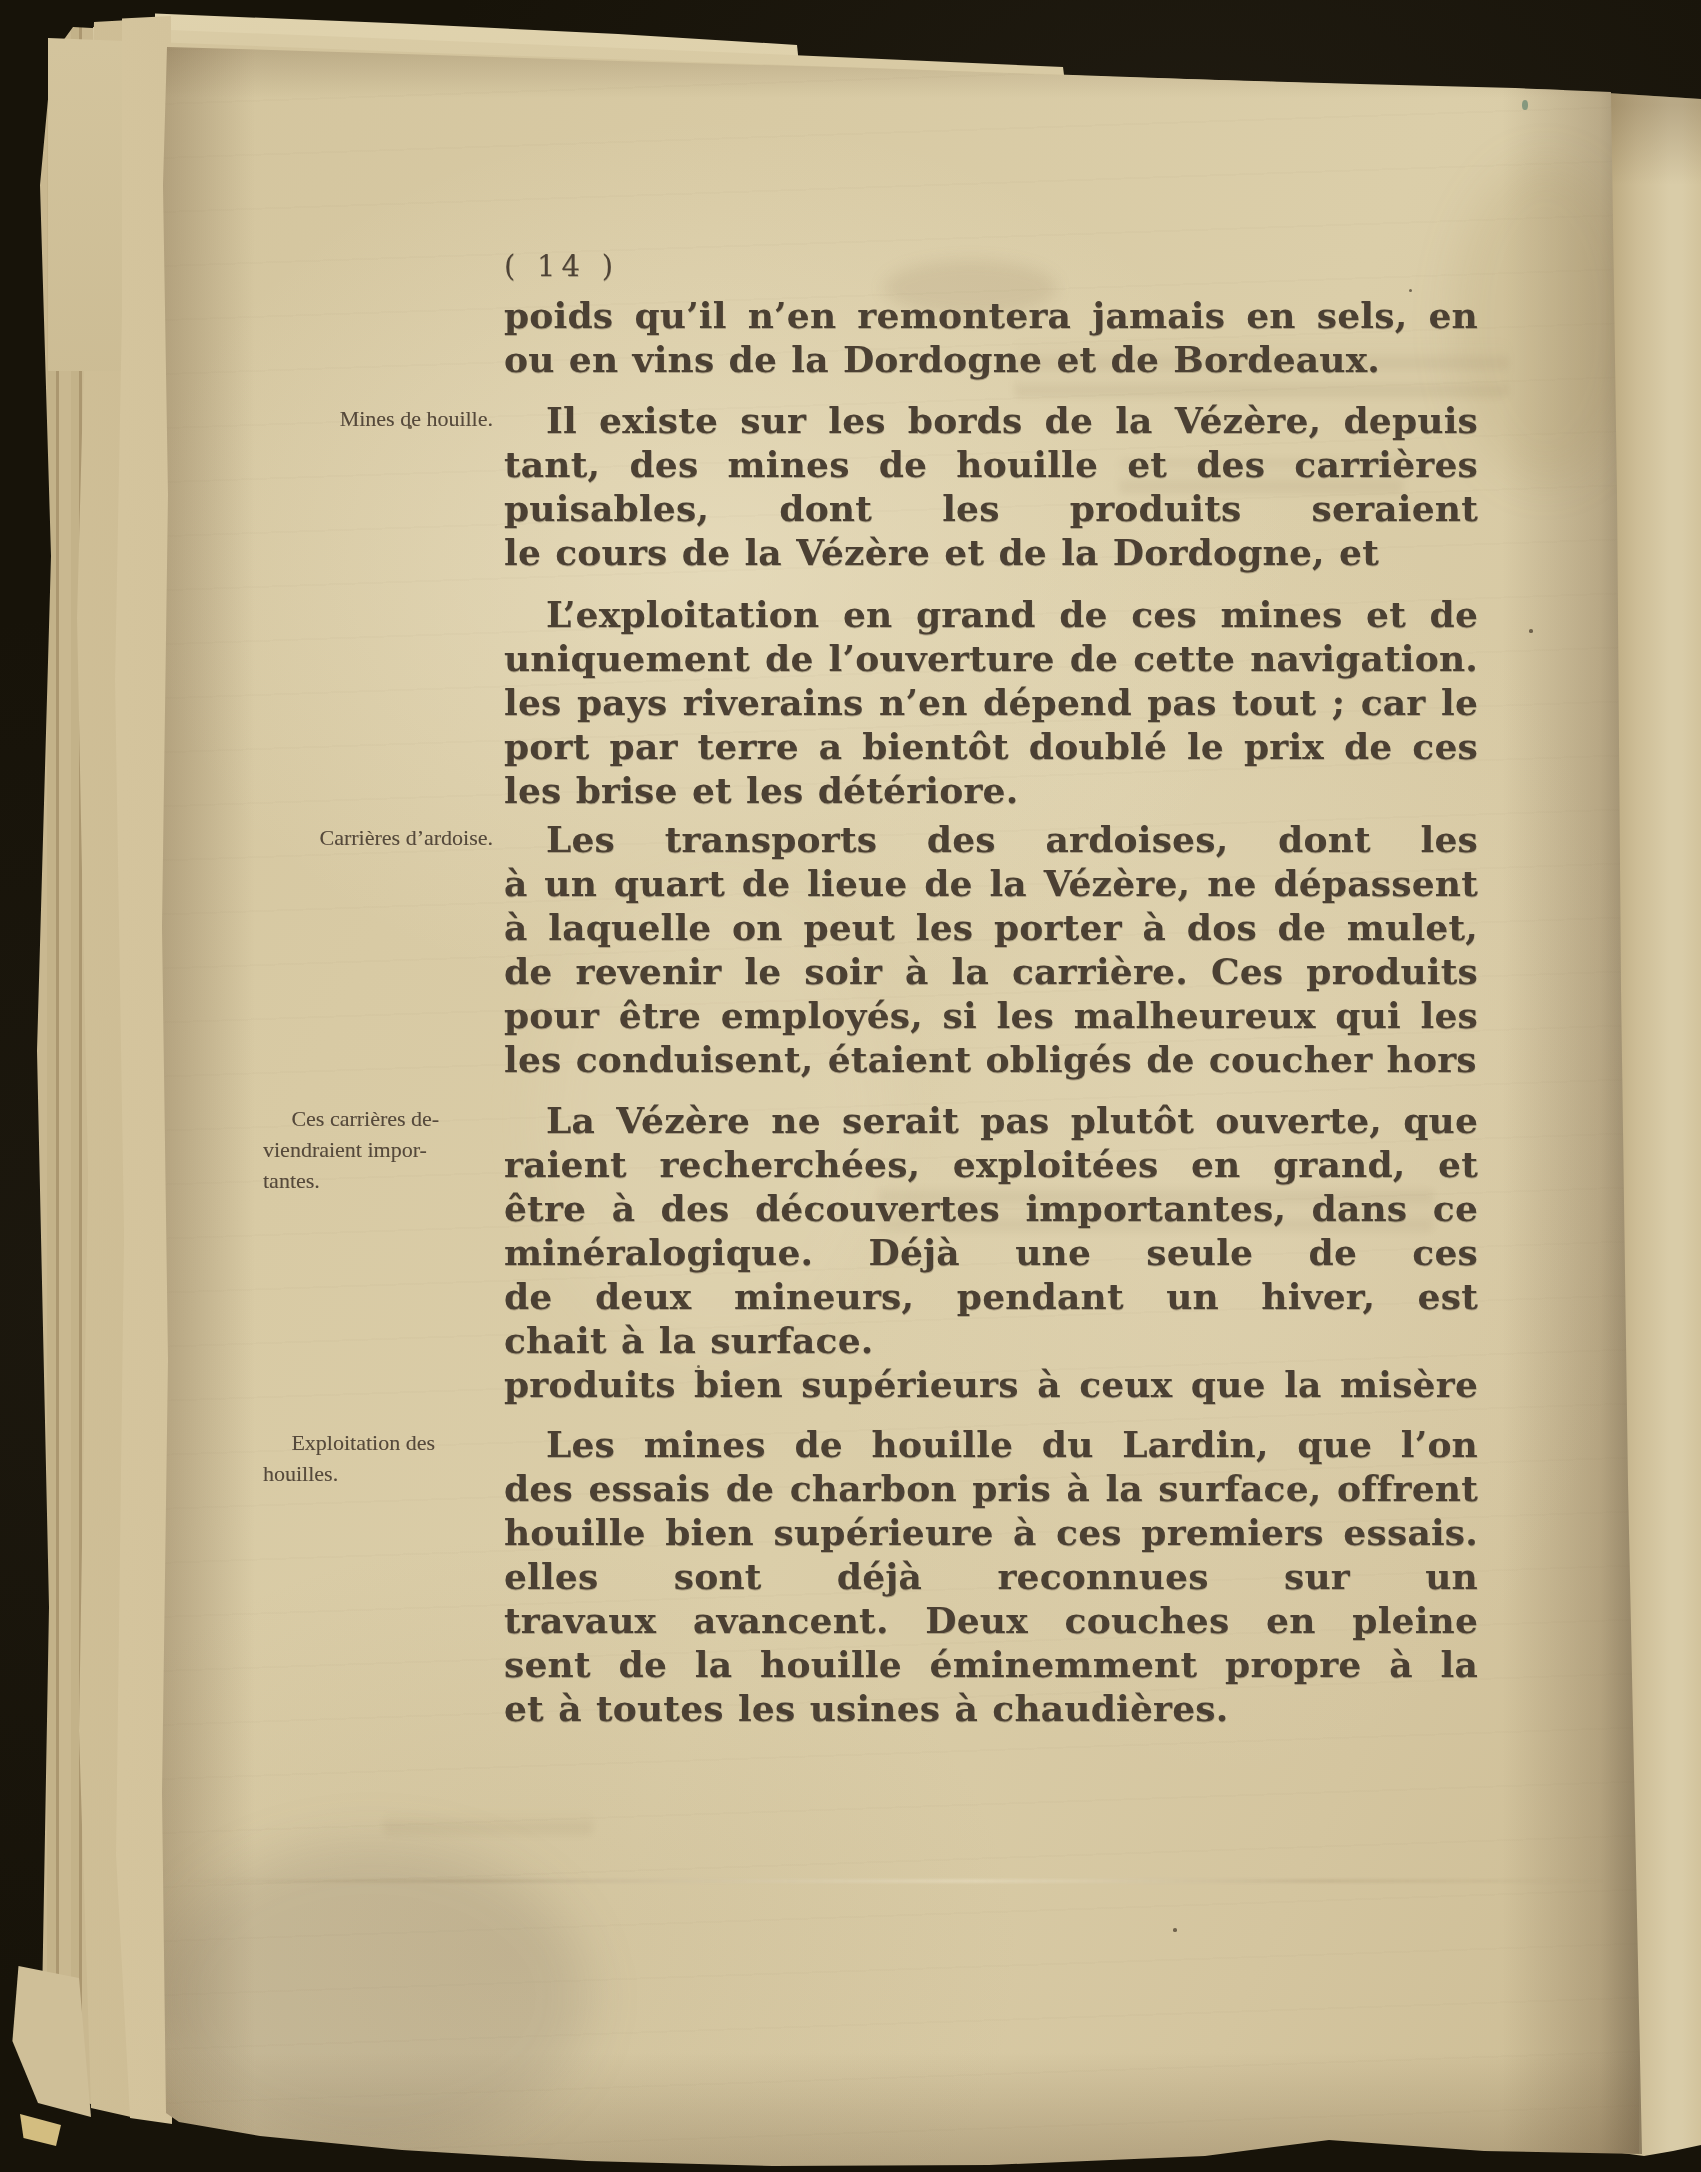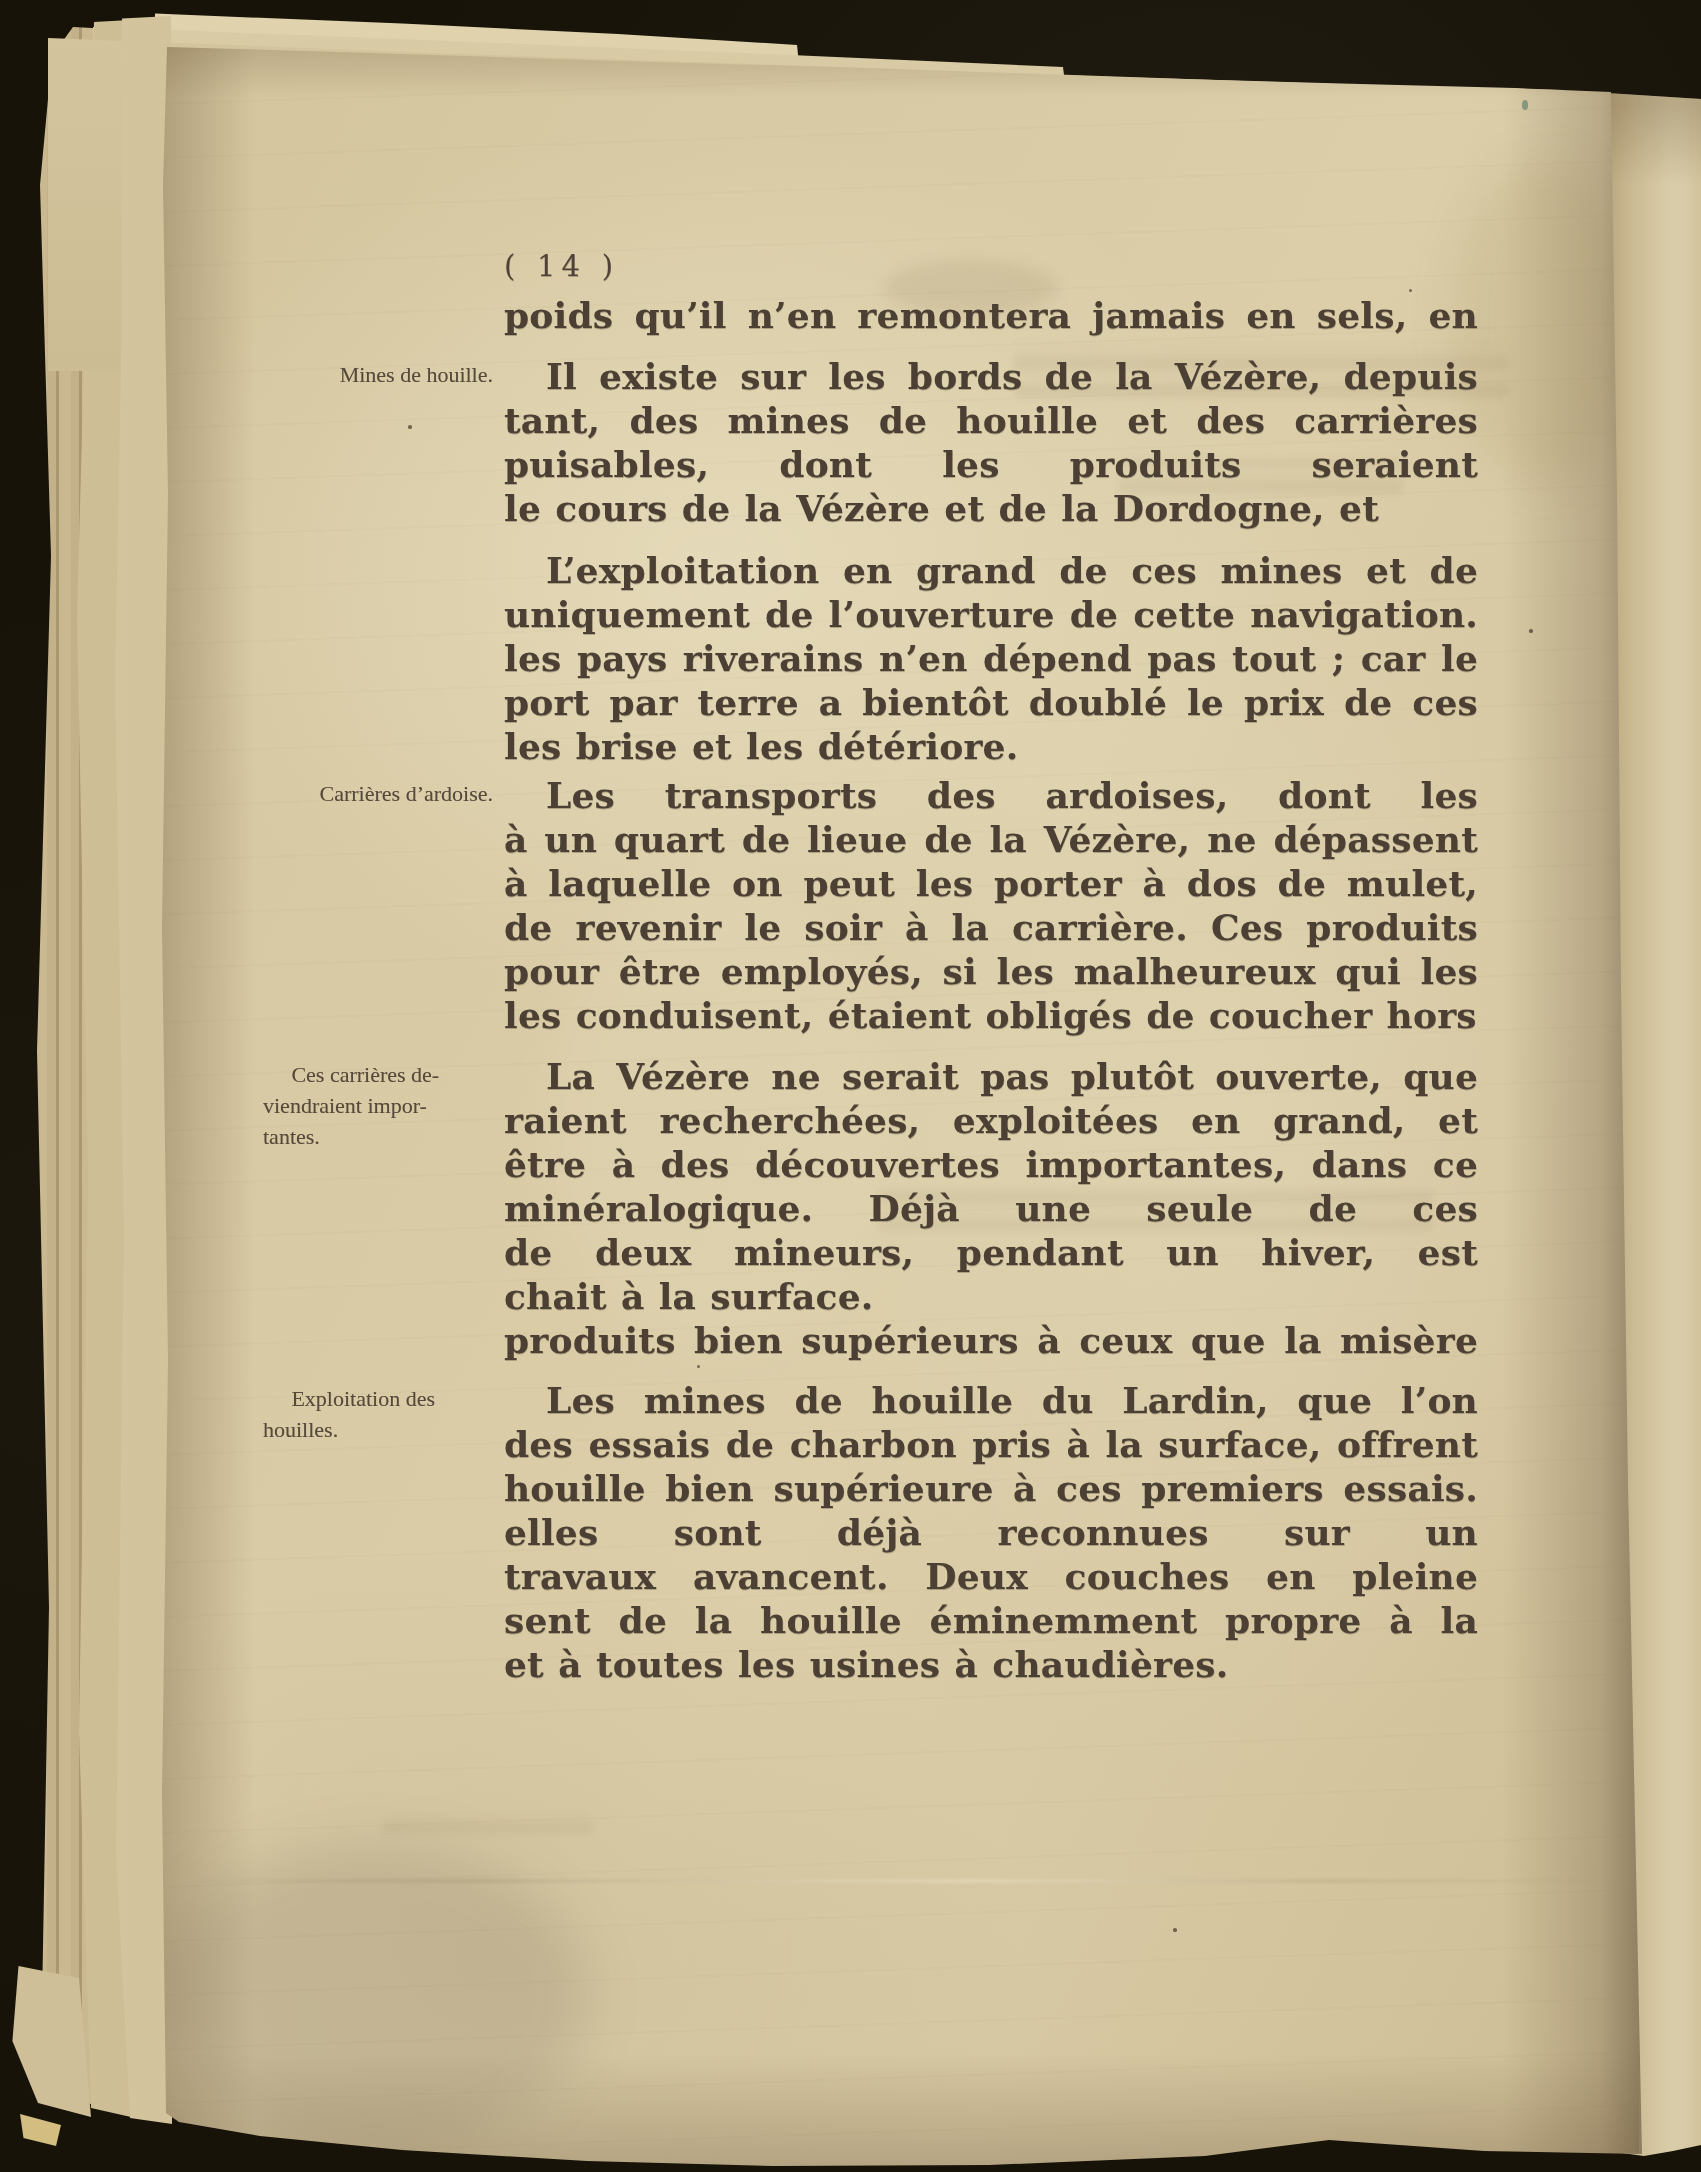--- a/index.html
+++ b/index.html
@@ -142,20 +142,21 @@
     <div class="speck" style="left:697px;top:1365px;width:3.1px;height:3.1px;"></div>
     <div class="speck" style="left:1173px;top:1928px;width:3.7px;height:3.7px;"></div>
     <div class="speck" style="left:1409px;top:289px;width:3.1px;height:3.1px;"></div>
     <div class="speck" style="left:1522px;top:100px;width:6.2px;height:10px;background:rgba(92,128,108,.65);"></div>
 
     <div id="content">
       <div id="page-number">( 14 )</div>
       <div id="paragraphs">
           <div class="para">
             <div class="line">poids qu’il n’en remontera jamais en sels, en denrées coloniales,</div>
+            <div class="line last">ou en vins de la Dordogne et de Bordeaux.</div>
           </div>
           <div class="para">
             <div class="margin-note mn-right">
               <div class="mn-line">Mines de houille.</div>
             </div>
             <div class="line indent">Il existe sur les bords de la Vézère, depuis Condat, en remon-</div>
             <div class="line">tant, des mines de houille et des carrières d’ardoise également iné-</div>
             <div class="line">puisables, dont les produits seraient infiniment précieux sur tout</div>
             <div class="line last">le cours de la Vézère et de la Dordogne, et jusqu’à Bordeaux.</div>
           </div>

